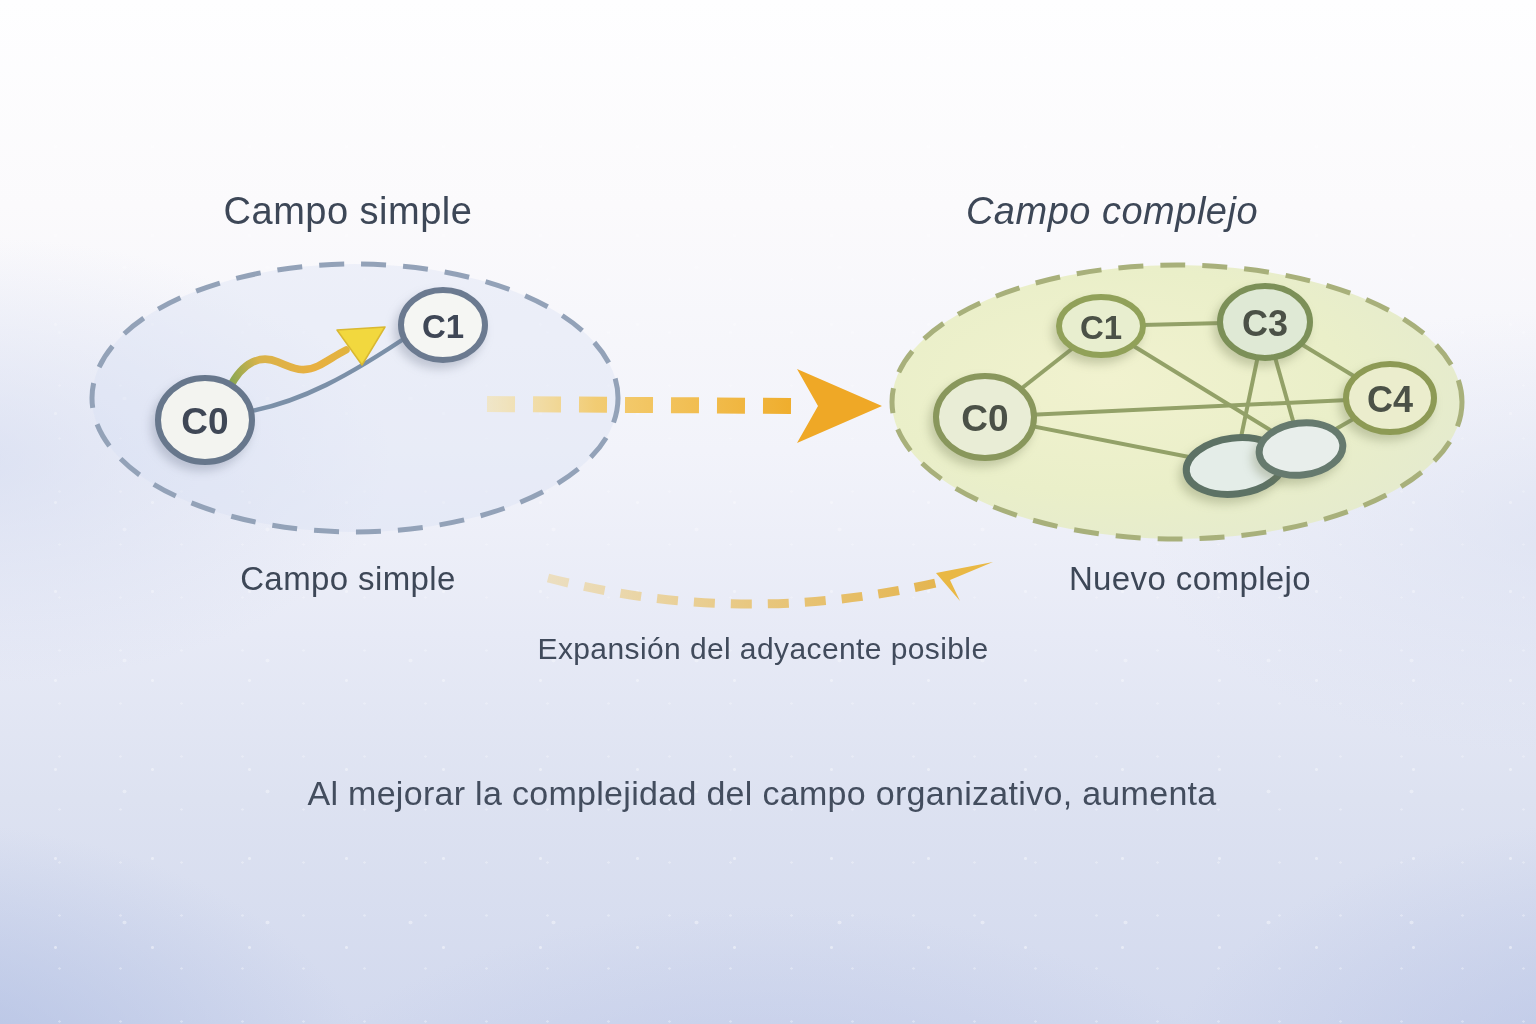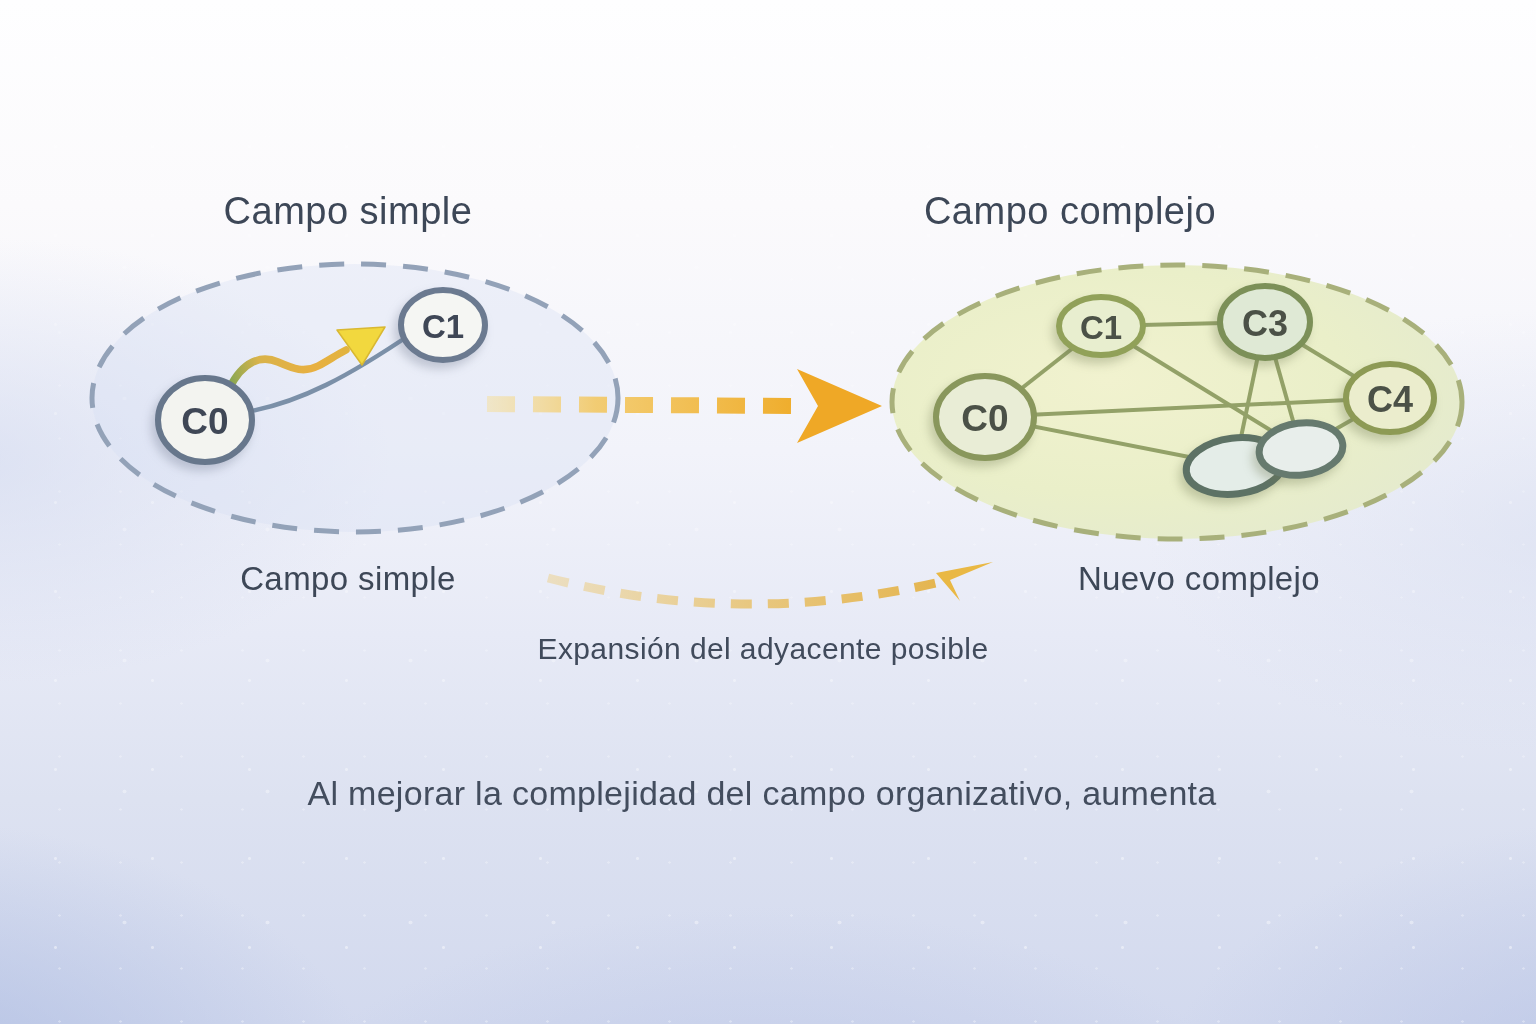--- a/index.html
+++ b/index.html
@@ -135,23 +135,23 @@
       <ellipse cx="1301" cy="449" rx="42" ry="26" fill="#e8eeeb" stroke="#667a6e" stroke-width="7" transform="rotate(-7 1301 449)"></ellipse>
       <text class="node-label" x="1301" y="449" font-size="30" fill="#4b5147" text-anchor="middle" dominant-baseline="central"></text>
     </g>
 
     <path d="M 548 578 Q 742 628 940 582" fill="none" stroke="url(#lowGrad)" stroke-width="9" stroke-dasharray="21 16"></path>
     <polygon points="993,562 936,573 960,601 950,580" fill="#e9b844"></polygon>
   </svg>
 
   <div class="txt title" style="left:348px;top:190px;">Campo simple</div>
 
-  <div class="txt title" style="left:1070px;top:190px;">Campo complejo</div>
+  <div class="txt title" style="left:1112px;top:190px;font-style:italic;">Campo complejo</div>
 
   <div class="txt fieldlabel" style="left:348px;top:560px;">Campo simple</div>
 
-  <div class="txt fieldlabel" style="left:1190px;top:560px;margin-left:9px;">Nuevo complejo</div>
+  <div class="txt fieldlabel" style="left:1190px;top:560px;">Nuevo complejo</div>
 
   <div class="txt arrowlabel" style="left:763px;top:632px;">Expansión del adyacente posible</div>
 
   <div class="txt caption" style="left:762px;top:774px;">Al mejorar la complejidad del campo organizativo, aumenta</div>
 
 </div>
 
 </body></html>

